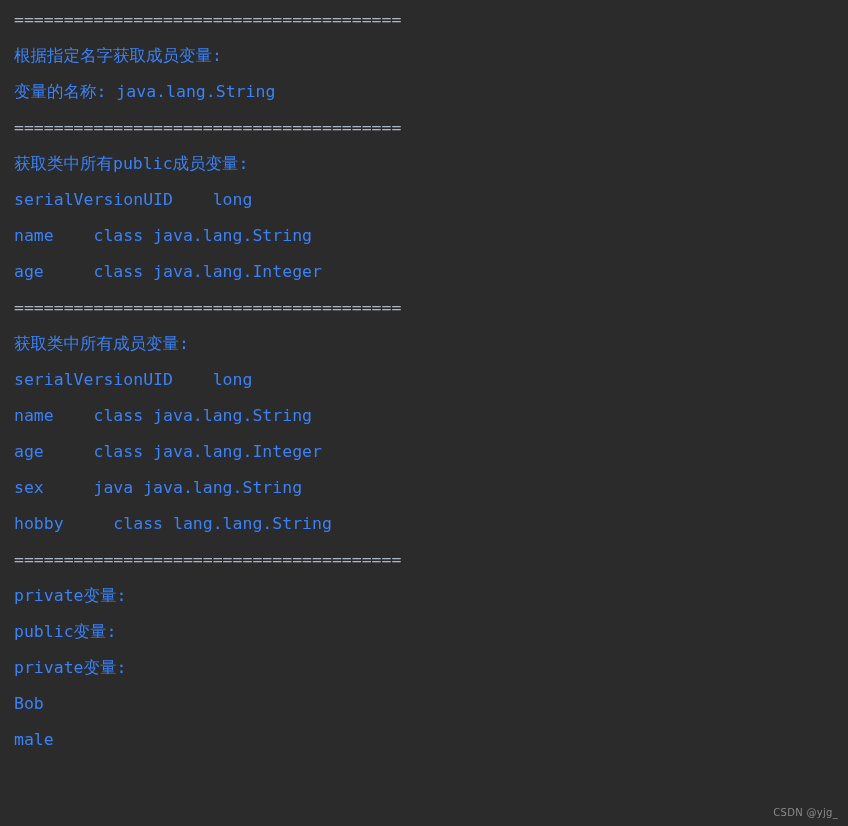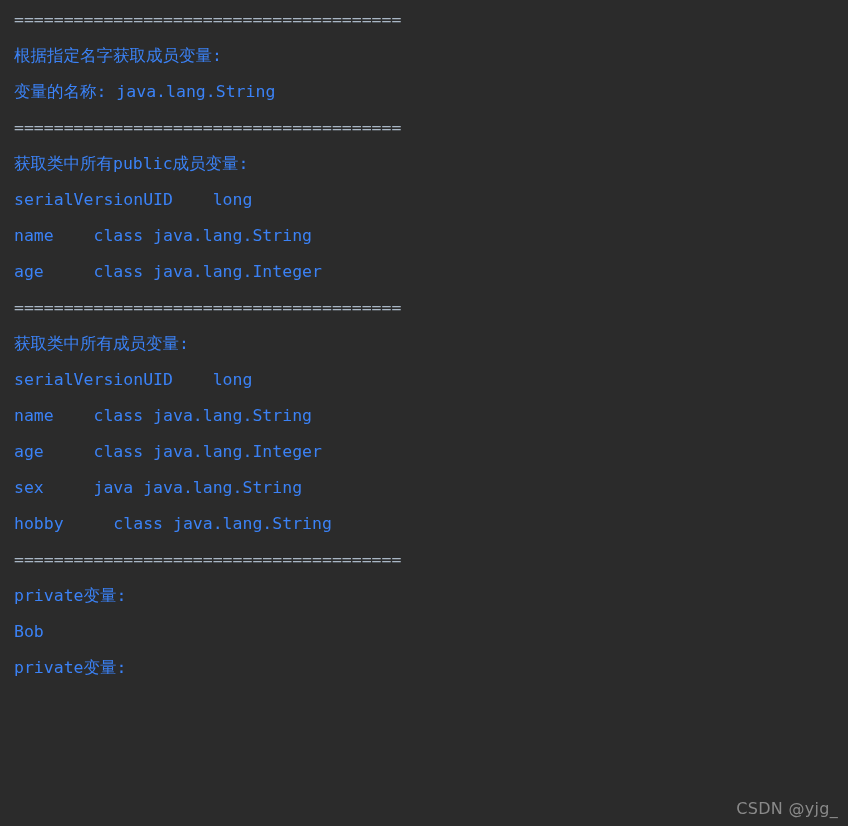--- a/index.html
+++ b/index.html
@@ -36,21 +36,21 @@
   }
   .line.sep {
     color: #a9b7c6;
     letter-spacing: 0px;
   }
   #watermark {
     position: absolute;
     right: 10px;
     bottom: 8px;
     font-family: "DejaVu Sans", "Liberation Sans", sans-serif;
-    font-size: 16px;
+    font-size: 10px;
     color: #8a8a8a;
     letter-spacing: 0.3px;
     white-space: pre;
   }
 </style>
 </head>
 <body>
 
 <div id="console">
     <div class="line sep">=======================================</div>
@@ -60,20 +60,22 @@
     <div class="line">获取类中所有public成员变量:</div>
     <div class="line">serialVersionUID    long</div>
     <div class="line">name    class java.lang.String</div>
     <div class="line">age     class java.lang.Integer</div>
     <div class="line sep">=======================================</div>
     <div class="line">获取类中所有成员变量:</div>
     <div class="line">serialVersionUID    long</div>
     <div class="line">name    class java.lang.String</div>
     <div class="line">age     class java.lang.Integer</div>
     <div class="line">sex     java java.lang.String</div>
-    <div class="line">hobby     class java.lang.String</div>
+    <div class="line">hobby     class lang.lang.String</div>
     <div class="line sep">=======================================</div>
     <div class="line">private变量:</div>
+    <div class="line">public变量:</div>
+    <div class="line">private变量:</div>
     <div class="line">Bob</div>
-    <div class="line">private变量:</div>
+    <div class="line">male</div>
   </div>
 
 <div id="watermark">CSDN @yjg_</div>
 
 </body></html>

